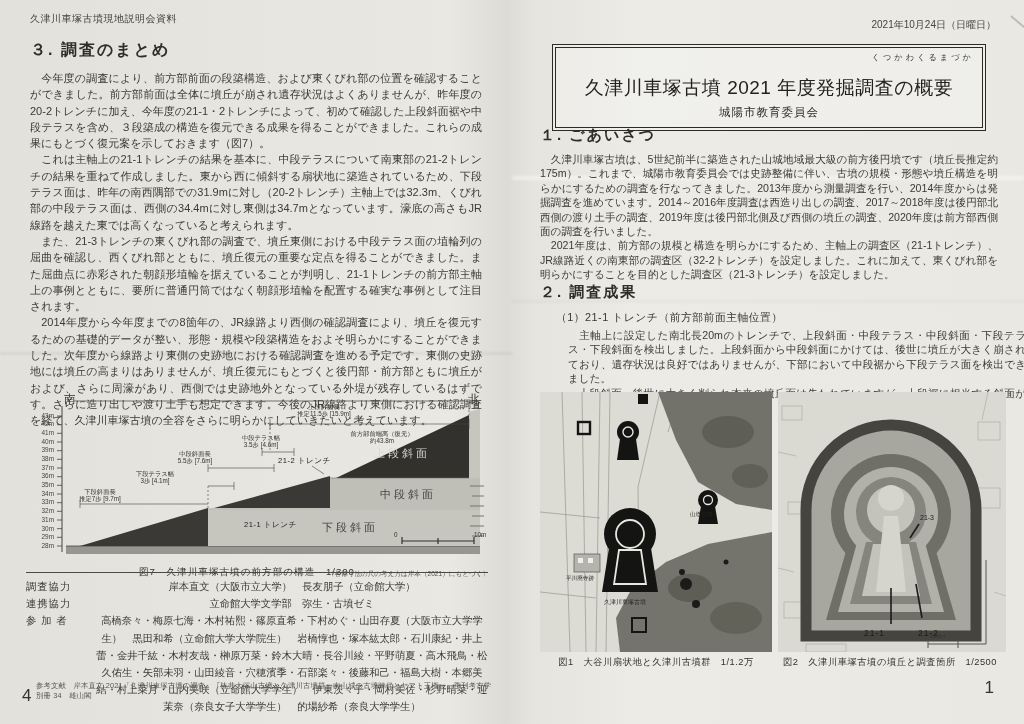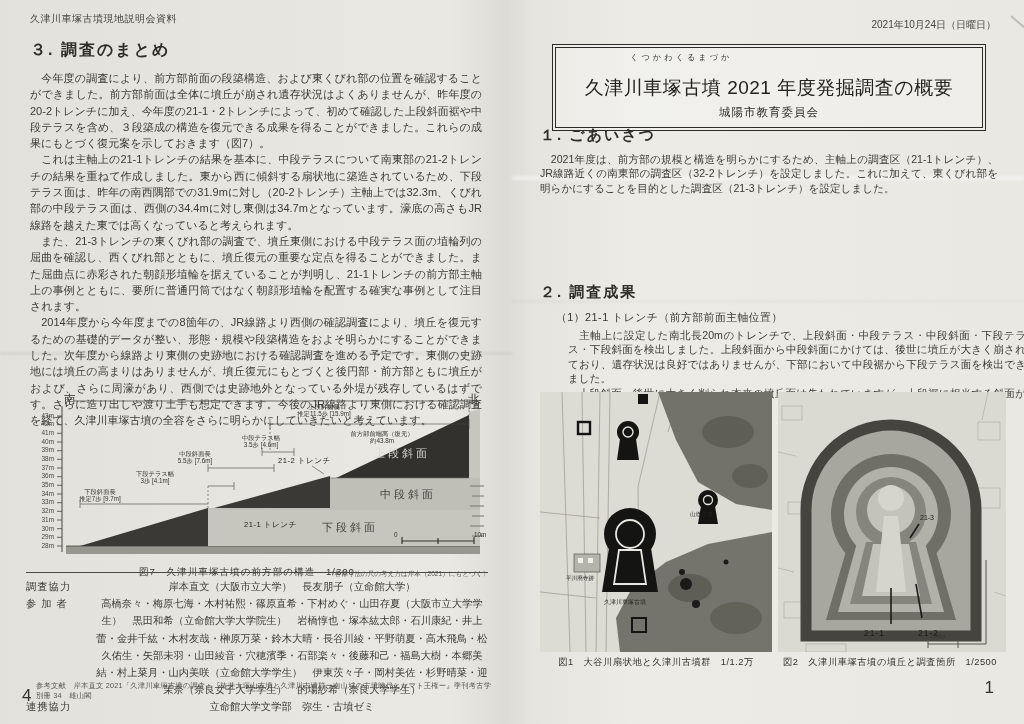--- a/index.html
+++ b/index.html
@@ -46,21 +46,21 @@
   .fig7 .trenchlab{font-size:7.6px;color:#222;letter-spacing:.5px;}
   .fig7 .dirlab{font-size:11.5px;color:#2e2d29;}
   .fig7 .yticks{font-size:6.4px;line-height:8.68px;text-align:right;color:#45443f;width:30px;}
   .fig7-caption{font-size:9.6px;color:#33322e;letter-spacing:1px;}
   .fig7-capnote{font-size:6.6px;color:#55544e;}
 
   
   .date-line{font-size:10px;color:#45443f;}
   .title-box{border:1.6px solid #2c2b28;padding:2px;background:rgba(250,250,246,0.35);}
   .title-box-inner{border:1px solid #2c2b28;padding:4px 8px 7px 8px;text-align:center;}
-  .furigana{font-size:8.2px;letter-spacing:3px;color:#3a3935;text-align:left;padding-left:66px;}
+  .furigana{font-size:8.2px;letter-spacing:3px;color:#3a3935;text-align:right;padding-left:66px;}
   .main-title{font-size:19px;color:#23221f;letter-spacing:.5px;margin-top:12px;}
   .sub-title{font-size:11.5px;color:#2e2d2a;margin-top:4px;letter-spacing:1px;}
   .h-right{font-size:15px;font-weight:600;letter-spacing:2px;color:#2f2e2a;}
   .h-sub{font-size:10.8px;color:#36352f;letter-spacing:.5px;}
   .body-r{font-size:10.6px;line-height:14.4px;width:458px;color:#3b3a36;}
   .body-r p{margin:0;}
   .fig-caption{font-size:9.3px;color:#33322e;text-align:center;letter-spacing:.5px;}
   svg{display:block;}
   svg text{font-family:"Liberation Sans","DejaVu Sans",sans-serif;}
 </style>
@@ -205,26 +205,26 @@
     <div class="abs fig7-caption" style="left:88px;top:172px;padding-left:29px;">図7　久津川車塚古墳の前方部の構造　1/300</div>
     <div class="abs fig7-capnote" style="left:306px;top:176px;">〔各部寸法の尺の考え方は岸本（2021）にもとづく〕</div>
   </div>
 
   <div class="abs credits" style="left:26px;top:572px;">
     <div class="credit-row">
       <span class="credit-label">調査協力</span>
       <span class="credit-value">岸本直文（大阪市立大学）　長友朋子（立命館大学）</span>
     </div>
     <div class="credit-row">
+      <span class="credit-label">連携協力</span>
+      <span class="credit-value">立命館大学文学部　弥生・古墳ゼミ</span>
+    </div>
+    <div class="credit-row">
       <span class="credit-label">参 加 者</span>
       <span class="credit-value jtext">高橋奈々・梅原七海・木村祐熙・篠原直希・下村めぐ・山田存夏（大阪市立大学学生）　黒田和希（立命館大学大学院生）　岩橋惇也・塚本紘太郎・石川康紀・井上蕾・金井千紘・木村友哉・榊原万菜・鈴木大晴・長谷川綾・平野萌夏・高木飛鳥・松久佑生・矢部未羽・山田綾音・穴穂濱季・石部楽々・後藤和己・福島大樹・本郷美結・村上菜月・山内美咲（立命館大学学生）　伊東茨々子・岡村美佐・杉野晴菜・迎茉奈（奈良女子大学学生）　的場紗希（奈良大学学生）</span>
-    </div>
-    <div class="credit-row">
-      <span class="credit-label">連携協力</span>
-      <span class="credit-value">立命館大学文学部　弥生・古墳ゼミ</span>
     </div>
   </div>
 
   <div class="abs ref-line" style="left:36px;top:681px;width:460px;">参考文献　岸本直文 2021「久津川車塚古墳の調査」『椿井大塚山古墳と久津川古墳群ー南山城の古墳時代とヤマト王権ー』季刊考古学別冊 34　雄山閣</div>
 
   <div class="abs pageno" style="left:22px;top:686px;">4</div>
 </div>
 
 <div class="page" id="page-right">
   <div class="corner-fold"></div>
@@ -235,20 +235,21 @@
     <div class="title-box-inner">
       <div class="furigana">くつかわくるまづか</div>
       <div class="main-title">久津川車塚古墳 2021 年度発掘調査の概要</div>
       <div class="sub-title">城陽市教育委員会</div>
     </div>
   </div>
 
   <div class="abs h-right" style="left:28px;top:126px;text-align:center;">１. ごあいさつ</div>
 
   <div class="abs body-r jtext" style="left:28px;top:152px;">
+    <p>　久津川車塚古墳は、5世紀前半に築造された山城地域最大級の前方後円墳です（墳丘長推定約175m）。これまで、城陽市教育委員会では史跡整備に伴い、古墳の規模・形態や墳丘構造を明らかにするための調査を行なってきました。2013年度から測量調査を行い、2014年度からは発掘調査を進めています。2014～2016年度調査は西造り出しの調査、2017～2018年度は後円部北西側の渡り土手の調査、2019年度は後円部北側及び西側の墳丘の調査、2020年度は前方部西側面の調査を行いました。</p>
     <p>　2021年度は、前方部の規模と構造を明らかにするため、主軸上の調査区（21-1トレンチ）、JR線路近くの南東部の調査区（32-2トレンチ）を設定しました。これに加えて、東くびれ部を明らかにすることを目的とした調査区（21-3トレンチ）を設定しました。</p>
   </div>
 
   <div class="abs h-right" style="left:28px;top:283px;">２. 調査成果</div>
   <div class="abs h-sub" style="left:44px;top:311px;">（1）21-1 トレンチ（前方部前面主軸位置）</div>
 
   <div class="abs body-r jtext" style="left:28px;top:328px;margin-left:28px;">
     <p>　主軸上に設定した南北長20mのトレンチで、上段斜面・中段テラス・中段斜面・下段テラス・下段斜面を検出しました。上段斜面から中段斜面にかけては、後世に墳丘が大きく崩されており、遺存状況は良好ではありませんが、下部において中段裾から下段テラス面を検出できました。</p>
     <p>　上段斜面　後世に大きく削られ本来の墳丘面は失われていますが、上段裾に相当する斜面が認められ、</p>
   </div>

